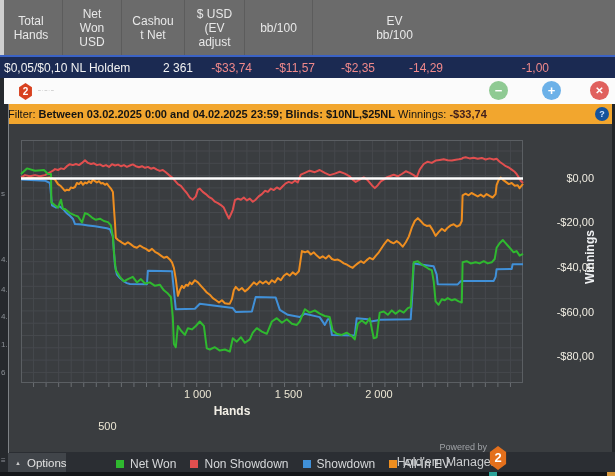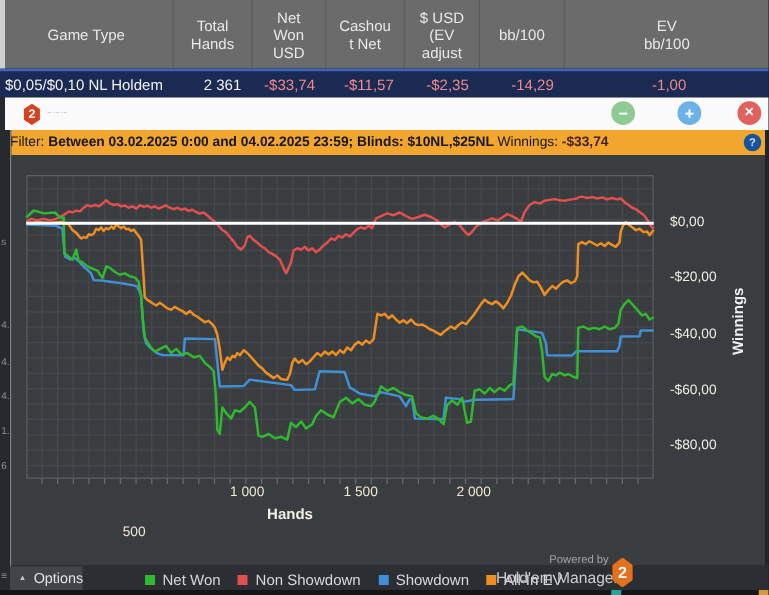--- a/index.html
+++ b/index.html
@@ -48,21 +48,21 @@
   .fragment{position:absolute;left:1px;font-size:8px;color:#8b9096;}
 
   
   #chart-bg{position:absolute;left:9px;top:124px;width:603px;height:328px;background:#3a3d40;}
   #win-edge{position:absolute;left:8px;top:104px;width:1px;height:368px;background:#7e8286;}
   #plot{position:absolute;left:21px;top:140px;width:502px;height:243px;box-sizing:content-box;}
   #plot svg{position:absolute;left:0;top:0;overflow:visible;}
   .xtick{position:absolute;top:388px;width:50px;text-align:center;font-size:11px;color:#ece7d4;}
   #hands-label{position:absolute;left:197px;top:404px;width:70px;text-align:center;
                font-size:12px;font-weight:bold;color:#f2efe6;}
-  .ytick{position:absolute;left:536px;width:58px;text-align:left;font-size:11px;color:#f0ede2;}
+  .ytick{position:absolute;left:536px;width:58px;text-align:right;font-size:11px;color:#f0ede2;}
   #winnings-label{position:absolute;left:555px;top:250px;width:70px;height:14px;text-align:center;
                   transform:rotate(-90deg);font-size:12px;font-weight:bold;color:#eef0f2;}
 
   
   #bottombar{position:absolute;left:9px;top:452px;width:606px;height:20px;background:#2b2e33;}
   #options-box{position:absolute;left:8px;top:453px;width:58px;height:19px;background:#41454a;
                display:flex;align-items:center;cursor:default;}
   #options-caret{font-size:6px;color:#c9c9c9;margin:0 6px 0 7px;}
   #options-label{font-size:11.5px;color:#e2e2e2;}
   #legend{position:absolute;left:116px;top:452px;height:24px;display:flex;align-items:center;gap:14px;}
@@ -79,21 +79,20 @@
   #bottom-strip{position:absolute;left:0;top:472px;width:615px;height:4px;background:#141619;}
   #taskbar-teal{position:absolute;left:489px;top:472px;width:8px;height:4px;background:#2ba39a;}
   #taskbar-orange{position:absolute;left:607px;top:472px;width:8px;height:4px;background:#d9993c;}
 </style>
 </head>
 <body>
 
 <div id="app">
 
   <div id="tbl-header">
-    <div class="hcell" style="width:139px">Game Type</div>
     <div class="hcell" style="width:63px">Total
 Hands</div>
     <div class="hcell" style="width:59px">Net
 Won
 USD</div>
     <div class="hcell" style="width:63px">Cashou
 t Net</div>
     <div class="hcell" style="width:60px">$ USD
 (EV
 adjust</div>

